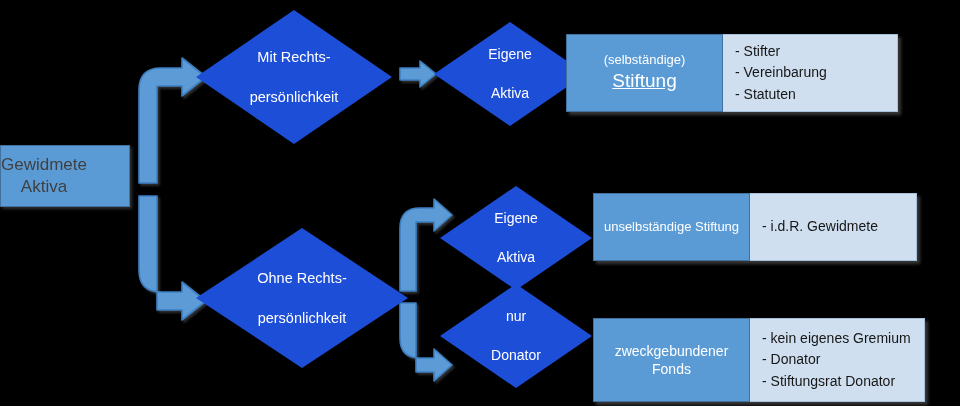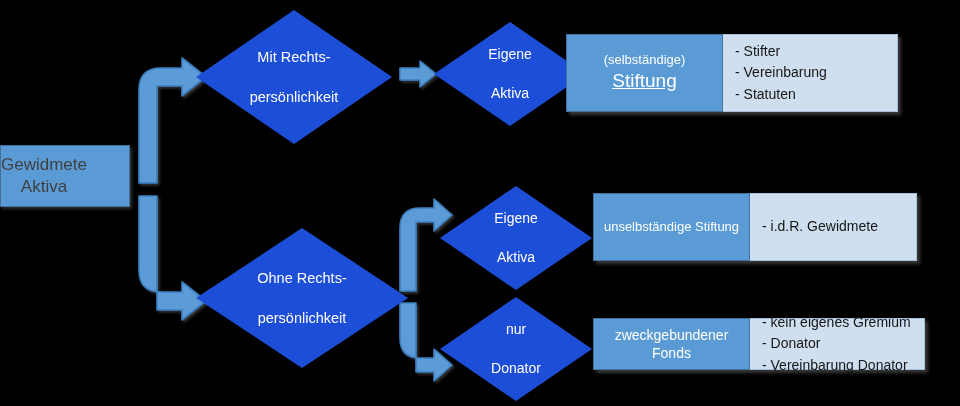--- a/index.html
+++ b/index.html
@@ -50,31 +50,31 @@
     line-height: 1.38;
     clip-path: polygon(50% 0%, 100% 50%, 50% 100%, 0% 50%);
     filter: drop-shadow(2px 2px 2px rgba(80,80,80,0.6));
   }
   .diamond span { display: block; padding: 0 8px; }
 
   .dia-mit    { left: 196px; top: 10px;  width: 196px; height: 134px; font-size: 14.5px; }
   .dia-ohne   { left: 196px; top: 228px; width: 212px; height: 140px; font-size: 14.5px; }
   .dia-akt1   { left: 434px; top: 22px;  width: 152px; height: 104px; font-size: 14px;  }
   .dia-akt2   { left: 440px; top: 186px; width: 152px; height: 104px; font-size: 14px;  }
-  .dia-pass   { left: 440px; top: 297px; width: 152px; height: 104px; font-size: 14px;  }
+  .dia-pass   { left: 440px; top: 284px; width: 152px; height: 104px; font-size: 14px;  }
 
   
   .result-row {
     position: absolute;
     display: flex;
     box-shadow: 3px 3px 3px rgba(100,100,100,0.55);
   }
   .row-1 { left: 566px; top: 34px;  width: 332px; height: 78px; justify-content: center; }
   .row-2 { left: 593px; top: 193px; width: 324px; height: 68px; }
-  .row-3 { left: 593px; top: 318px; width: 332px; height: 52px; }
+  .row-3 { left: 593px; top: 318px; width: 332px; height: 84px; }
 
   .result-label {
     background: #5b9bd5;
     border: 1px solid #41719c;
     box-sizing: border-box;
     color: #ffffff;
     display: flex;
     flex-direction: column;
     align-items: center;
     justify-content: center;
@@ -205,17 +205,17 @@
     </div>
   </div>
 
   <div class="result-row row-3">
     <div class="result-label">
       <div class="single">zweckgebundener Fonds</div>
     </div>
     <div class="result-details">
       <div class="li">- kein eigenes Gremium</div>
       <div class="li">- Donator</div>
-      <div class="li">- Vereinbarung Donator</div>
+      <div class="li">- Stiftungsrat Donator</div>
     </div>
   </div>
 
 </div>
 
 </body></html>

